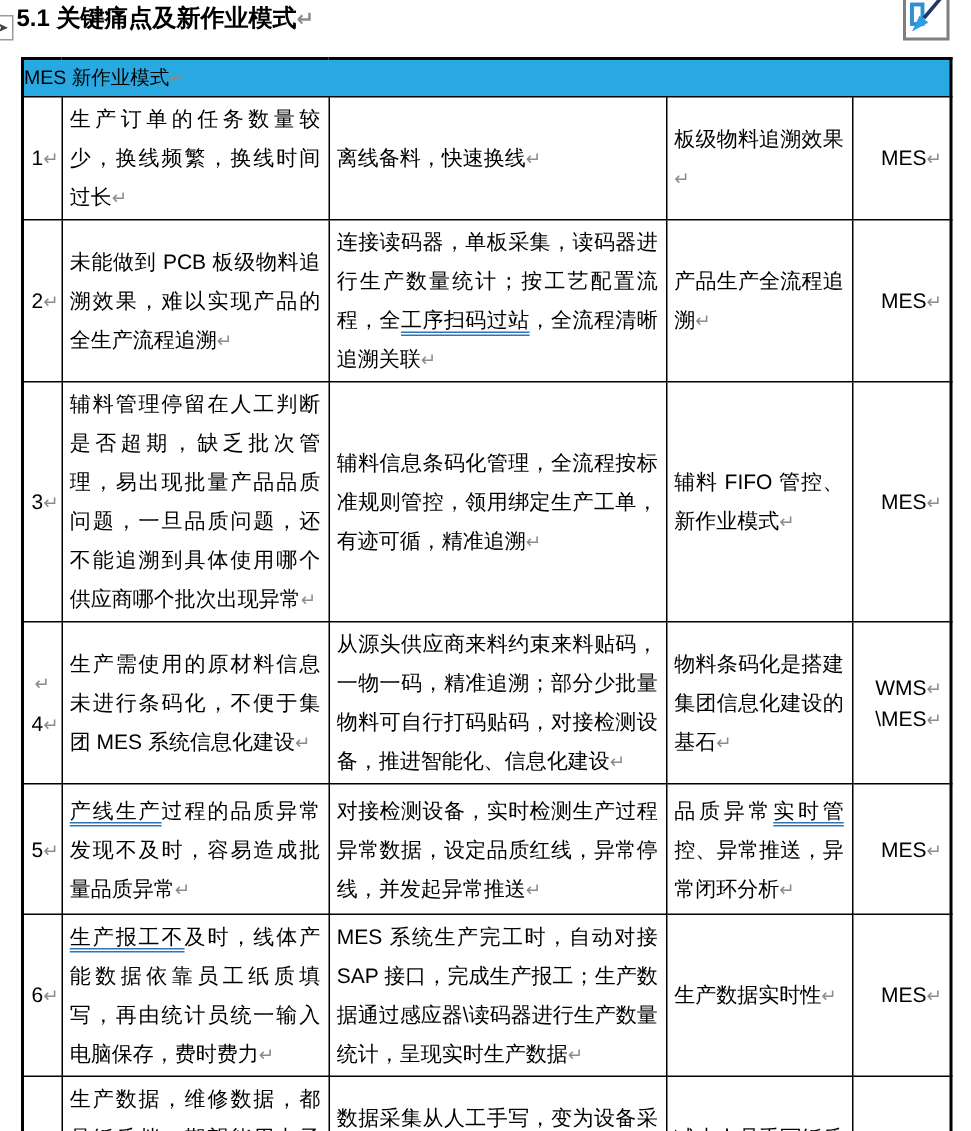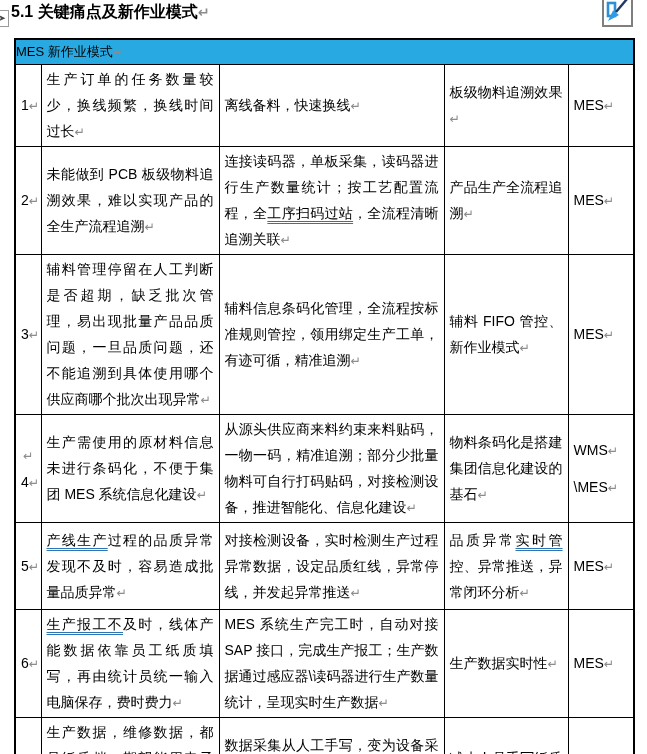--- a/index.html
+++ b/index.html
@@ -37,21 +37,21 @@
     text-align:left;font-weight:normal;font-size:13px;height:24px;padding:0;
   }
   tr.col-head-row th{
     background:var(--header_yellow);
     text-align:center;font-weight:bold;font-size:12px;height:32px;
   }
   td.c-no{text-align:center;white-space:pre-line;line-height:26px;}
   td.c-pain,td.c-mode,td.c-value{
     text-align:justify;line-height:26px;white-space:pre-line;
   }
-  td.c-scope{text-align:left;line-height:36px;white-space:pre-line;}
+  td.c-scope{text-align:right;line-height:20px;white-space:pre-line;}
   
   .seg-pm{color:#8c8c8c;font-size:0.88em;}
   .seg-ub{
     text-decoration-line:underline;text-decoration-style:double;
     text-decoration-color:var(--underline_blue);text-underline-offset:3px;
     text-decoration-thickness:1px;
   }
   .seg-uw{
     text-decoration-line:underline;text-decoration-style:wavy;
     text-decoration-color:var(--wavy_red);text-decoration-skip-ink:none;

